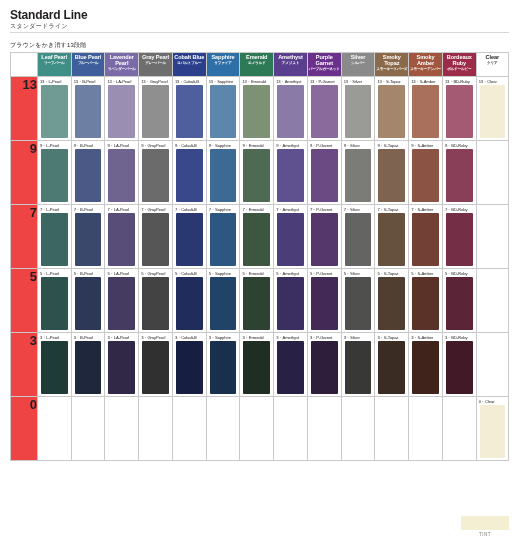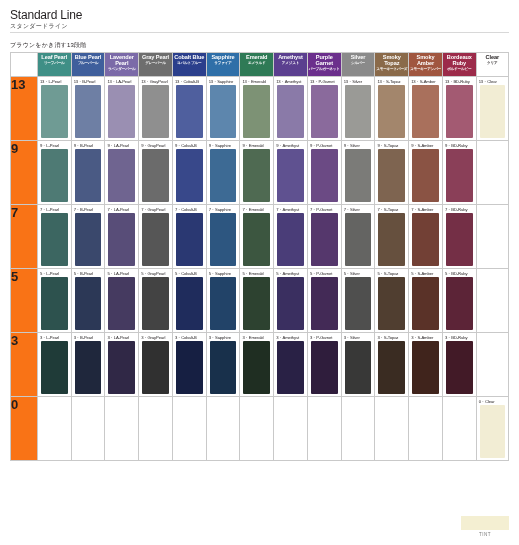--- a/index.html
+++ b/index.html
@@ -7,21 +7,21 @@
     width:519px;height:545px;
     background:#ffffff;
     font-family:"Liberation Sans", sans-serif;
     color:#231f20;
     overflow:hidden;
   }
   .page{position:relative;width:519px;height:545px;}
 
   .title{
     position:absolute;left:10px;top:8px;
-    font-size:12px;font-weight:normal;letter-spacing:-0.2px;
+    font-size:12px;font-weight:bold;letter-spacing:-0.2px;
   }
   .subtitle{
     position:absolute;left:10px;top:22px;
     font-size:6px;color:#3a3a3a;letter-spacing:0.3px;
   }
   .rule{
     position:absolute;left:10px;top:32px;width:499px;height:1px;background:#d8d8d8;
   }
   .note{
     position:absolute;left:10px;top:41px;
@@ -58,23 +58,23 @@
   .hd .jp{
     display:block;font-size:3.6px;margin-top:1px;letter-spacing:-0.2px;
   }
   .hd-empty{background:#ffffff;border:0.5px solid #c9c9c9;}
   .hd-clear{background:#ffffff;color:#231f20;}
   .hd-clear .en{color:#231f20;}
   .hd-clear .jp{color:#231f20;}
 
   
   .lv{
-    text-align:left;
+    text-align:right;
     font-size:13px;font-weight:bold;
-    background:#f97316;
+    background:#ef4444;
     vertical-align:middle;
   }
 
   
   .sw{position:relative;height:63px;background:#ffffff;}
   .sw .code{
     position:absolute;left:2px;top:2px;
     font-size:4.2px;color:#231f20;letter-spacing:-0.1px;
     z-index:3;white-space:nowrap;
   }

